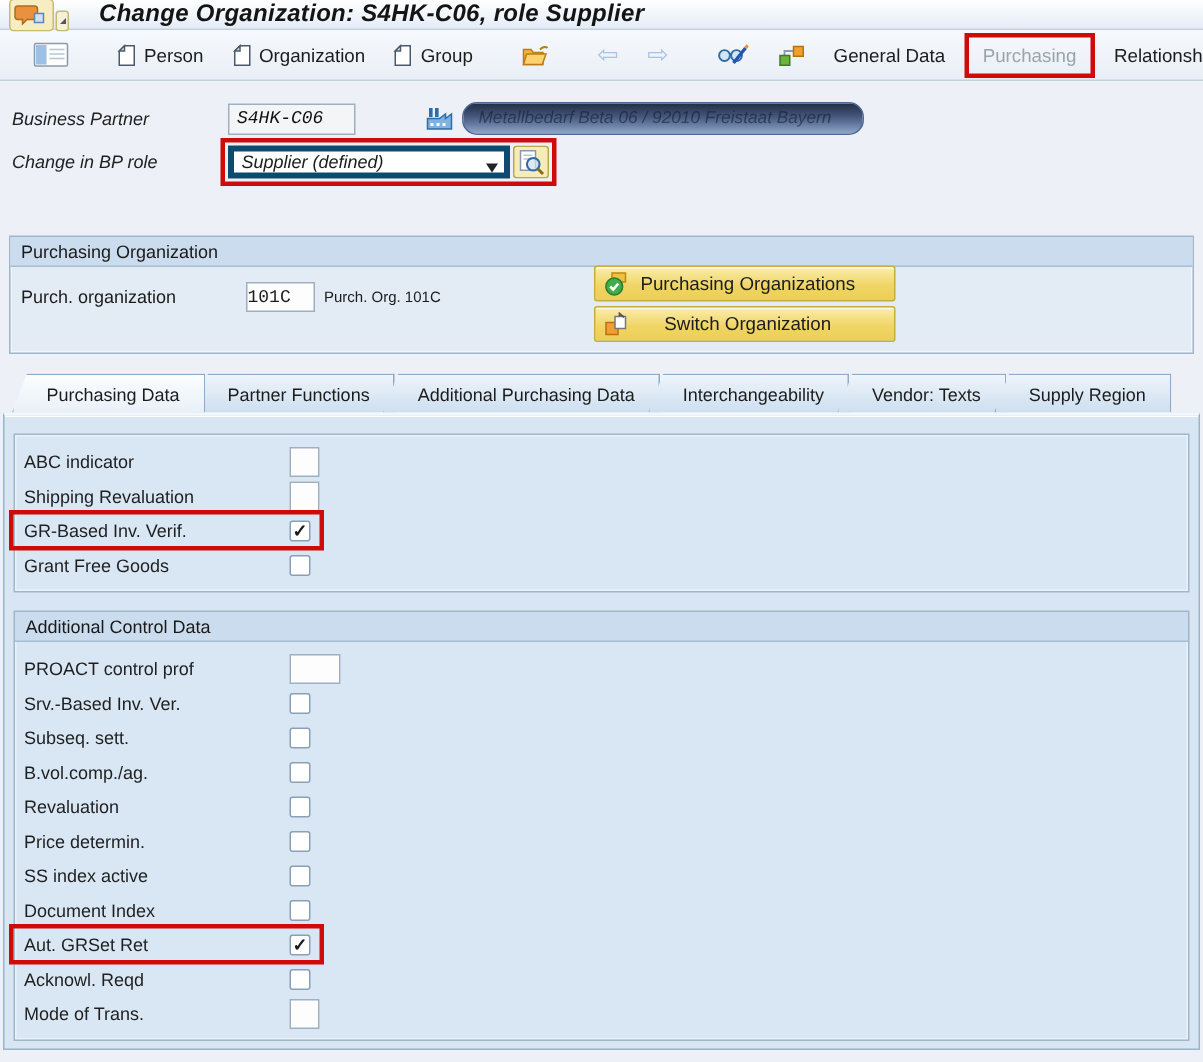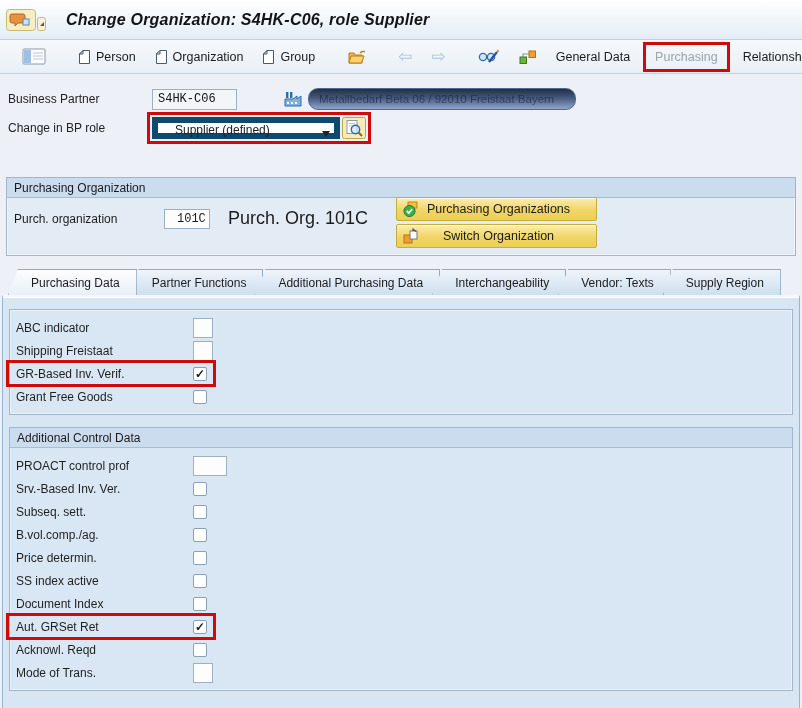--- a/index.html
+++ b/index.html
@@ -6,21 +6,21 @@
   html,body { width:802px; }
   body {
     font-family:"Liberation Sans", sans-serif;
     font-size:12px; color:#1c1c1c;
     background:#edf1f7;
   }
   #app { width:802px; height:708px; overflow:hidden; position:relative; background:#edf1f7; }
 
   
   .titlebar {
-    height:40px; display:flex; align-items:center; gap:6px;
+    height:20px; display:flex; align-items:center; gap:6px;
     background:linear-gradient(#ffffff,#e3ecf6);
     border-bottom:1px solid #c3d0de; padding:0 6px;text-align:right;
   }
   .tcode-btn { display:flex; align-items:center; }
   .page-title { font-size:16px; font-weight:bold; font-style:italic; color:#141414; margin-left:14px; letter-spacing:0.2px; }
 
   
   .toolbar {
     height:34px; display:flex; align-items:center; gap:7px;
     background:linear-gradient(#f6f9fc,#e9eff6);
@@ -32,42 +32,42 @@
     border:1px solid transparent; border-radius:2px; cursor:default;
     font-size:12.5px; color:#1c1c1c; white-space:nowrap;
   }
   .tb-btn.disabled { color:#9aa4ae; }
   .tb-arrow { font-size:17px; color:#a9c4e2; line-height:1; }
   .red-wrap-inline {
     border:3px solid #cf0a0a; padding:1px 6px; display:inline-flex; align-items:center;
   }
 
   
-  .header-form { padding:13px 0 0 8px; }
+  .header-form { padding:13px 0 0 8px;font-style:italic; }
   .hrow { display:flex; align-items:center; height:24px; }
   .hrow.second { height:30px; margin-top:2px; }
   .hlabel { width:139px; font-size:12px; color:#222; flex:none; }
   .field-display {
     width:85px; height:21px; background:#f3f5f7; border:1px solid #9db0c2;
     font-family:"Liberation Mono", monospace; font-size:12px; color:#111;
     display:flex; align-items:center; padding-left:5px;
   }
   .redacted-pill {
     margin-left:6px; width:268px; height:22px; border-radius:10px;
     background:linear-gradient(#222e44 0%,#46587e 45%,#8fa6cc 100%);
     border:1px solid #4d6a96; overflow:hidden; white-space:nowrap;
     display:flex; align-items:center; padding:0 10px;
     color:rgba(15,25,45,0.55); font-size:11.5px;
   }
   .red-wrap-dd {
     border:3px solid #cf0a0a; display:inline-flex; align-items:center; gap:2px; padding:2px;
   }
   .dropdown {
-    width:188px; height:22px; background:#fff; border:6px solid #0c4a6e;
-    display:flex; align-items:flex-start; padding-left:17px; position:relative; cursor:default;
+    width:188px; height:22px; background:#fff; border:4px solid #0c4a6e;
+    display:flex; align-items:center; padding-left:5px; position:relative; cursor:default;
   }
   .dd-arrow {
     position:absolute; right:4px; top:8px; width:0; height:0;
     border-left:4px solid transparent; border-right:4px solid transparent; border-top:6px solid #222;
   }
   .icon-btn { display:inline-flex; align-items:center; justify-content:center; }
 
   
   .purchbox {
     margin:34px 6px 0 6px; height:79px; position:relative;
@@ -76,23 +76,23 @@
   }
   .gb-head {
     height:20px; background:#cadcee; border-bottom:1px solid #a9bdd1;
     display:flex; align-items:center; padding-left:7px; font-size:12px; color:#1a1a1a;text-align:center;
   }
   .purch-row { display:flex; align-items:center; margin:10px 0 0 7px; }
   .purch-label { width:150px; }
   .field-small {
     width:46px; height:20px; background:#fdfdfd; border:1px solid #9db0c2;
     font-family:"Liberation Mono", monospace; font-size:12px;
-    display:flex; align-items:center; padding-left:12px;
-  }
-  .purch-text { margin-left:18px; font-size:18px; }
+    display:flex; align-items:center; padding-left:0;
+  }
+  .purch-text { margin-left:6px; font-size:10px; }
   .btn-stack { position:absolute; left:389px; top:19px; display:flex; flex-direction:column; gap:3px; }
   .sap-yellow-btn {
     width:201px; height:24px; display:flex; align-items:center;
     background:linear-gradient(#fbeeae,#f0d567 55%,#eccf55);
     border:1px solid #c6ad3c; border-radius:2px; cursor:default;
     box-shadow:inset 0 1px 0 rgba(255,255,255,0.7);
   }
   .sap-yellow-btn .ic { margin:0 6px 0 5px; display:flex; }
   .sap-yellow-btn .lbl { flex:1; text-align:center; margin-right:24px; font-size:12.5px; }
 
@@ -319,21 +319,21 @@
     </div>
 
   <div class="panel">
     <div class="groupbox">
       <div class="rows">
           <div class="crow">
             <span class="flabel">ABC indicator</span>
             <span class="sapinput"></span>
           </div>
           <div class="crow">
-            <span class="flabel">Shipping Freistaat</span>
+            <span class="flabel">Shipping Revaluation</span>
             <span class="sapinput"></span>
           </div>
           <div class="crow">
             <span class="flabel">GR-Based Inv. Verif.</span>
             <span class="sapcheck">✓</span>
             <span class="row-red"></span>
           </div>
           <div class="crow">
             <span class="flabel">Grant Free Goods</span>
             <span class="sapcheck"></span>
@@ -353,20 +353,24 @@
           </div>
           <div class="crow">
             <span class="flabel">Subseq. sett.</span>
             <span class="sapcheck"></span>
           </div>
           <div class="crow">
             <span class="flabel">B.vol.comp./ag.</span>
             <span class="sapcheck"></span>
           </div>
           <div class="crow">
+            <span class="flabel">Revaluation</span>
+            <span class="sapcheck"></span>
+          </div>
+          <div class="crow">
             <span class="flabel">Price determin.</span>
             <span class="sapcheck"></span>
           </div>
           <div class="crow">
             <span class="flabel">SS index active</span>
             <span class="sapcheck"></span>
           </div>
           <div class="crow">
             <span class="flabel">Document Index</span>
             <span class="sapcheck"></span>

